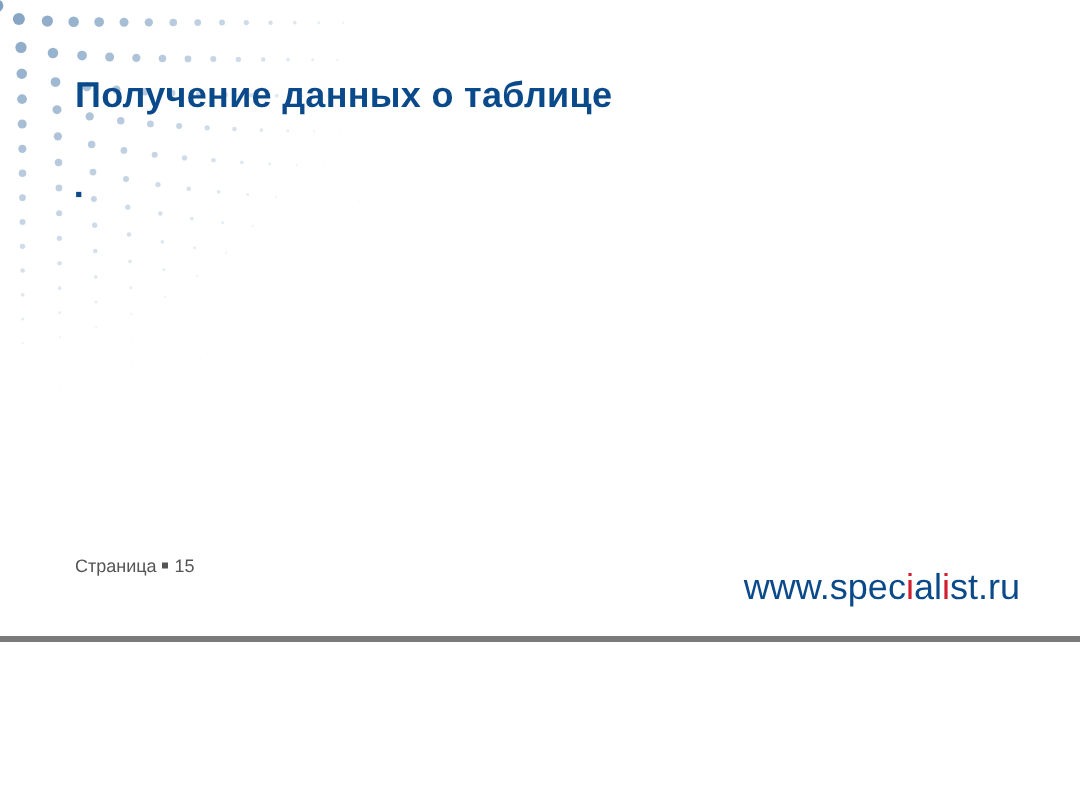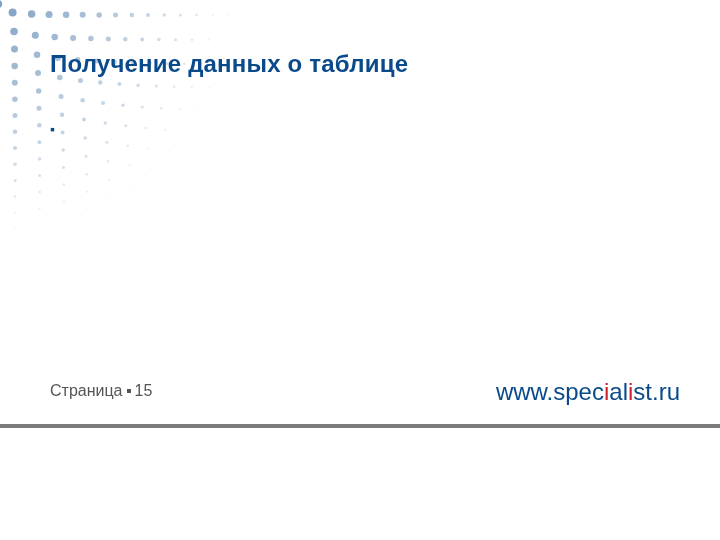--- a/index.html
+++ b/index.html
@@ -47,22 +47,22 @@
     flex: 0 0 14px;
     color: #0a4a8a;
     font-family: Arial, sans-serif;
     font-size: 14px;
     line-height: 28px;
   }
   .code-block { white-space: pre; }
   .footer-left {
     position: absolute;
     left: 50px;
-    bottom: 28px;
-    font-size: 16px;
+    bottom: 44px;
+    font-size: 12px;
     color: #555;
   }
   .footer-left .sq {
     display: inline-block;
     width: 4px; height: 4px;
     background: #555;
     vertical-align: middle;
     margin: 0 4px 1px 4px;
   }
   .footer-right {

